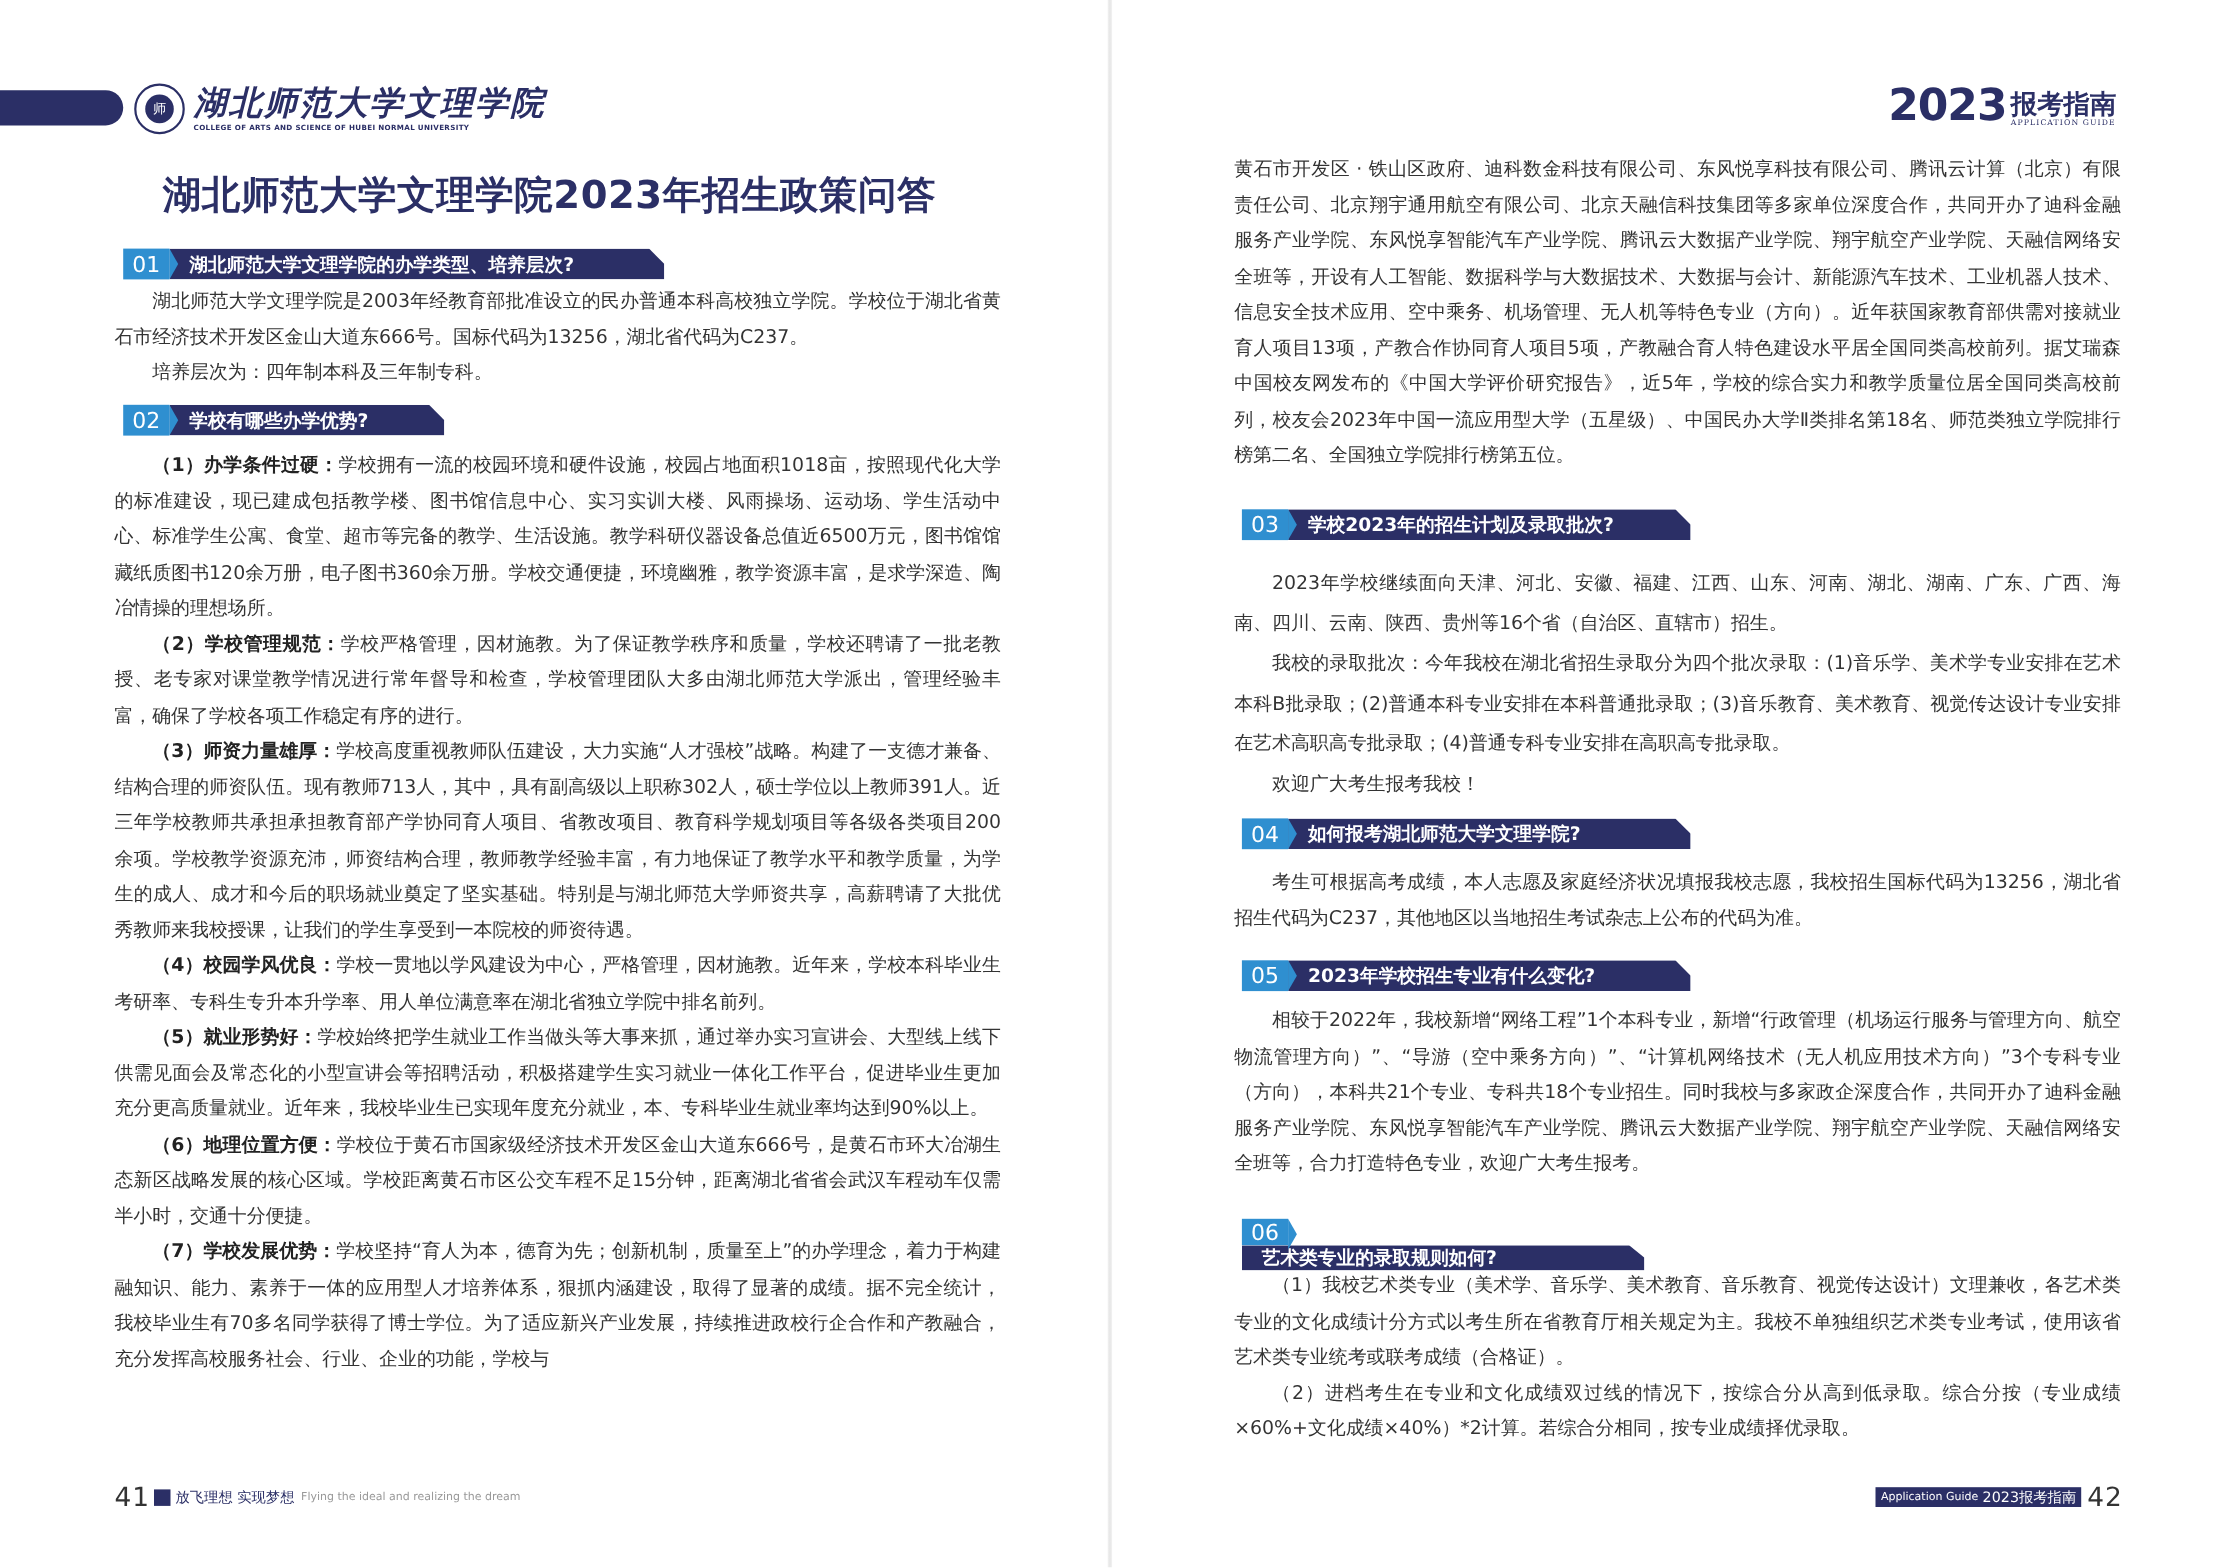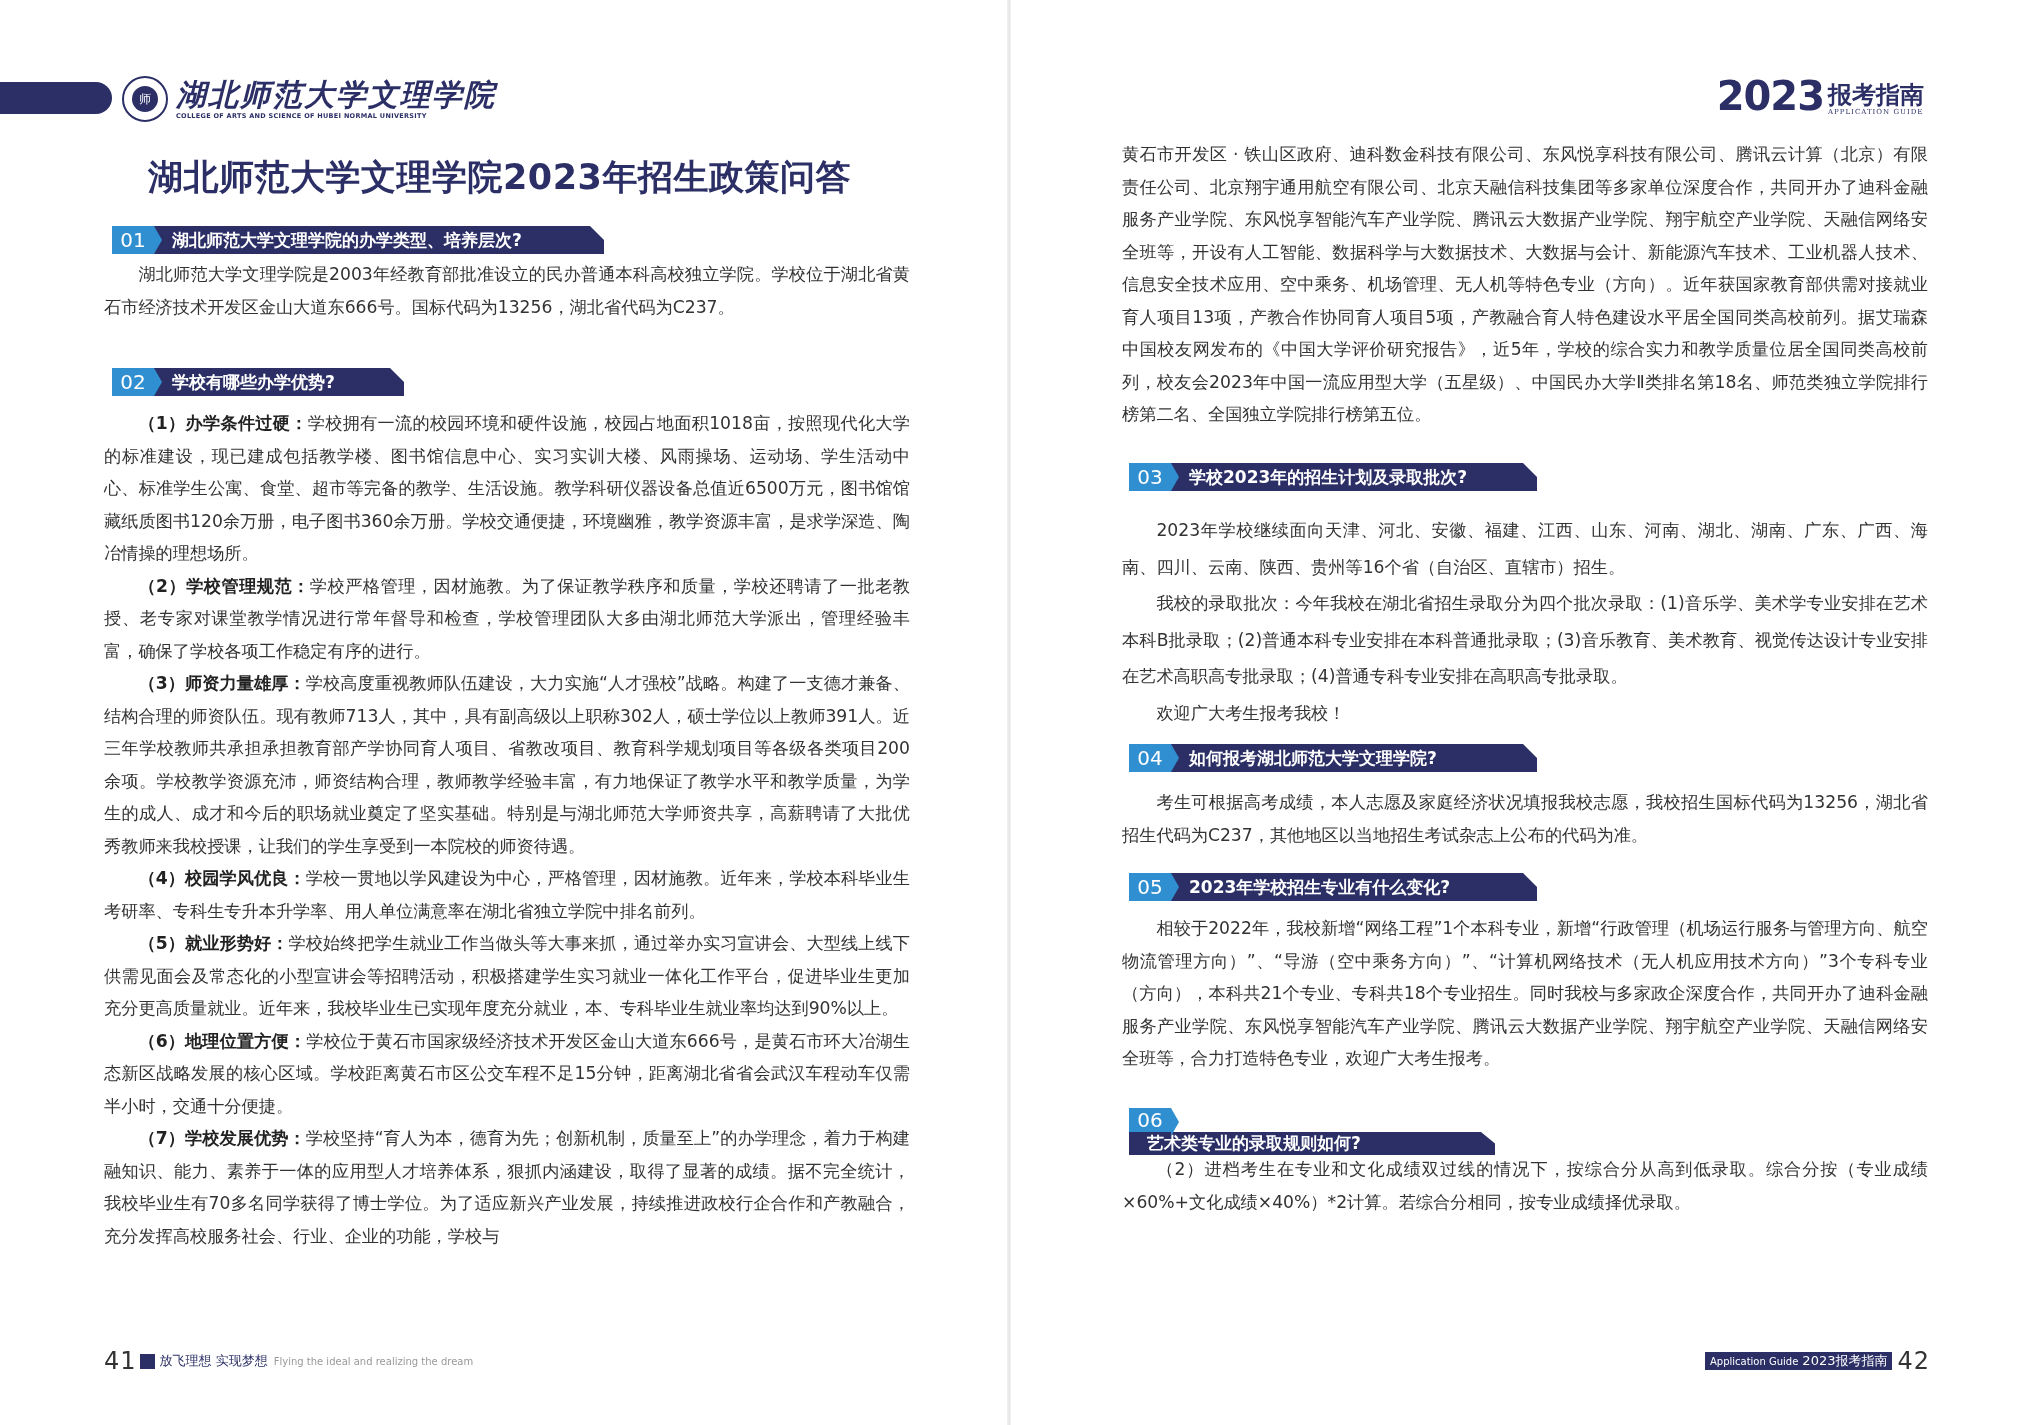--- a/index.html
+++ b/index.html
@@ -83,20 +83,21 @@
     </div>
 
     <h1 class="main-title">湖北师范大学文理学院2023年招生政策问答</h1>
 
     <div class="sec-head" style="left:112px; top:226px;">
       <span class="sec-num">01</span>
       <span class="sec-title" style="width:450px;">湖北师范大学文理学院的办学类型、培养层次?</span>
     </div>
     <div class="text-block" style="left:104px; top:258px; width:806px;">
       <p>湖北师范大学文理学院是2003年经教育部批准设立的民办普通本科高校独立学院。学校位于湖北省黄石市经济技术开发区金山大道东666号。国标代码为13256，湖北省代码为C237。</p>
+      <p>培养层次为：四年制本科及三年制专科。</p>
     </div>
 
     <div class="sec-head" style="left:112px; top:368px;">
       <span class="sec-num">02</span>
       <span class="sec-title" style="width:250px;">学校有哪些办学优势?</span>
     </div>
     <div class="text-block" style="left:104px; top:407px; width:806px;">
       <p><b>（1）办学条件过硬：</b><span>学校拥有一流的校园环境和硬件设施，校园占地面积1018亩，按照现代化大学的标准建设，现已建成包括教学楼、图书馆信息中心、实习实训大楼、风雨操场、运动场、学生活动中心、标准学生公寓、食堂、超市等完备的教学、生活设施。教学科研仪器设备总值近6500万元，图书馆馆藏纸质图书120余万册，电子图书360余万册。学校交通便捷，环境幽雅，教学资源丰富，是求学深造、陶冶情操的理想场所。</span></p>
       <p><b>（2）学校管理规范：</b><span>学校严格管理，因材施教。为了保证教学秩序和质量，学校还聘请了一批老教授、老专家对课堂教学情况进行常年督导和检查，学校管理团队大多由湖北师范大学派出，管理经验丰富，确保了学校各项工作稳定有序的进行。</span></p>
       <p><b>（3）师资力量雄厚：</b><span>学校高度重视教师队伍建设，大力实施“人才强校”战略。构建了一支德才兼备、结构合理的师资队伍。现有教师713人，其中，具有副高级以上职称302人，硕士学位以上教师391人。近三年学校教师共承担承担教育部产学协同育人项目、省教改项目、教育科学规划项目等各级各类项目200余项。学校教学资源充沛，师资结构合理，教师教学经验丰富，有力地保证了教学水平和教学质量，为学生的成人、成才和今后的职场就业奠定了坚实基础。特别是与湖北师范大学师资共享，高薪聘请了大批优秀教师来我校授课，让我们的学生享受到一本院校的师资待遇。</span></p>
@@ -153,20 +154,21 @@
     </div>
     <div class="text-block" style="left:113px; top:912px; width:806px;">
       <p>相较于2022年，我校新增“网络工程”1个本科专业，新增“行政管理（机场运行服务与管理方向、航空物流管理方向）”、“导游（空中乘务方向）”、“计算机网络技术（无人机应用技术方向）”3个专科专业（方向），本科共21个专业、专科共18个专业招生。同时我校与多家政企深度合作，共同开办了迪科金融服务产业学院、东风悦享智能汽车产业学院、腾讯云大数据产业学院、翔宇航空产业学院、天融信网络安全班等，合力打造特色专业，欢迎广大考生报考。</p>
     </div>
 
     <div class="sec-head" style="left:120px; top:1108px;flex-direction:column;">
       <span class="sec-num">06</span>
       <span class="sec-title" style="width:366px;">艺术类专业的录取规则如何?</span>
     </div>
     <div class="text-block" style="left:113px; top:1153px; width:806px;">
+      <p>（1）我校艺术类专业（美术学、音乐学、美术教育、音乐教育、视觉传达设计）文理兼收，各艺术类专业的文化成绩计分方式以考生所在省教育厅相关规定为主。我校不单独组织艺术类专业考试，使用该省艺术类专业统考或联考成绩（合格证）。</p>
       <p>（2）进档考生在专业和文化成绩双过线的情况下，按综合分从高到低录取。综合分按（专业成绩×60%+文化成绩×40%）*2计算。若综合分相同，按专业成绩择优录取。</p>
     </div>
 
     <div class="footer-right">
       <span class="footer-badge">
         <span>Application Guide</span>
         <span class="badge-cn">2023报考指南</span>
       </span>
       <span class="page-num-r">42</span>
     </div>

